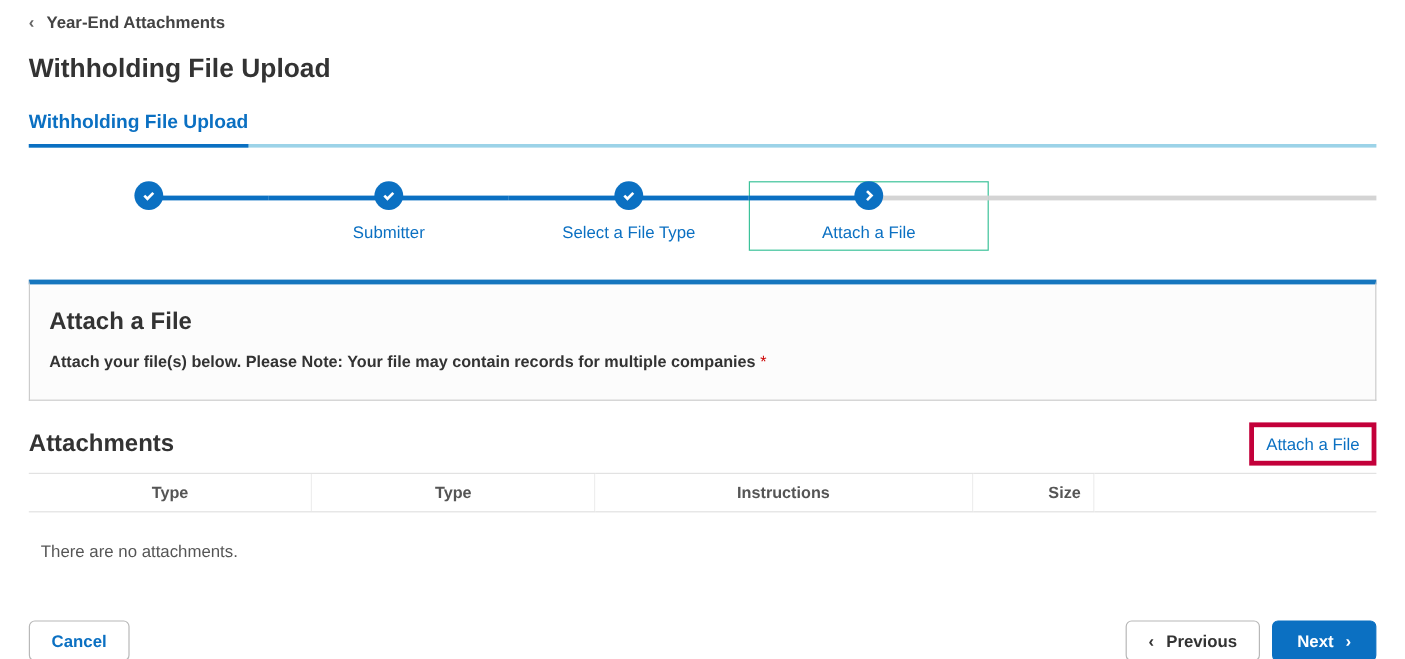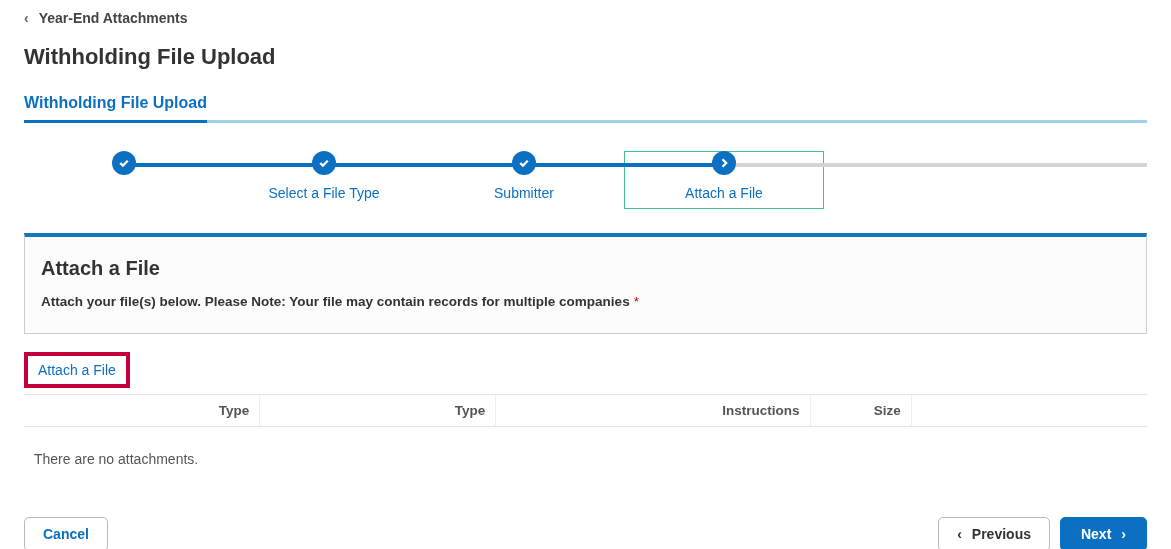--- a/index.html
+++ b/index.html
@@ -31,21 +31,21 @@
   .card { border: 1px solid #ccc; border-top: 4px solid #1676be; padding: 20px 16px 24px 16px; margin-bottom: 18px; background:#fcfcfc; }
   .card h2 { font-size: 20px; font-weight:600; color:#333; margin-bottom:14px; }
   .card .note { font-size: 13.5px; font-weight:700; color:#333; }
   .card .note .ast { color:#c00; font-weight:400; margin-left:4px; vertical-align: top;}
   
   .attachments-head { display:flex; align-items:center; justify-content:space-between; margin-bottom:6px;}
   .attachments-head h2 { font-size:20px; font-weight:600; color:#333;}
   .attach-link { color:#0b70c2; font-size:14px; text-decoration:none; padding:6px 10px; border:4px solid #c3003a; display:inline-block;}
   
   table.att-table { width:100%; border-collapse: collapse; margin-bottom: 8px;}
-  table.att-table th { text-align:right; font-weight:600; font-size:13.5px; color:#555; padding:8px 10px; border-bottom:1px solid #e2e2e2; border-top:1px solid #e2e2e2; }
+  table.att-table th { text-align:center; font-weight:600; font-size:13.5px; color:#555; padding:8px 10px; border-bottom:1px solid #e2e2e2; border-top:1px solid #e2e2e2; }
   table.att-table th.size { text-align:right; }
   table.att-table th + th { border-left: 1px solid #eee; }
   .empty-row { padding: 16px 10px; color:#555; font-size:14px;}
   
   .button-row { display:flex; justify-content:space-between; align-items:center; margin: 34px 0 14px 0;}
   .btn { border:1px solid #b8b8b8; background:#fff; border-radius:5px; font-size:14px; font-weight:600; padding: 8px 18px; cursor:pointer; display:inline-flex; align-items:center; gap:10px;}
   .btn.cancel { color:#0b70c2; }
   .btn.prev { color:#333; margin-right:10px;}
   .btn.prev .ic { color:#333; }
   .btn.next { background:#0b70c2; color:#fff; border-color:#0b70c2; padding:8px 20px;}
@@ -77,30 +77,30 @@
           </svg>
         </span>
     </div>
     <div class="step">
       <div class="line-left"></div><div class="line-right"></div>
       <span class="circle">
           <svg viewBox="0 0 16 16">
             <polyline points="3,8 6.5,11.5 13,5"></polyline>
           </svg>
         </span>
-      <div class="step-label">Select a File Type</div>
+      <div class="step-label">Submitter</div>
     </div>
     <div class="step">
       <div class="line-left"></div><div class="line-right"></div>
       <span class="circle">
           <svg viewBox="0 0 16 16">
             <polyline points="3,8 6.5,11.5 13,5"></polyline>
           </svg>
         </span>
-      <div class="step-label">Submitter</div>
+      <div class="step-label">Select a File Type</div>
     </div>
     <div class="step current current-box">
       <div class="line-left"></div><div class="line-right"></div>
       <span class="circle">
           <svg viewBox="0 0 16 16">
             <polyline points="6,3 11,8 6,13"></polyline>
           </svg>
         </span>
       <div class="step-label">Attach a File</div>
     </div>
@@ -110,20 +110,21 @@
   </div>
 
   <div class="card">
     <h2>Attach a File</h2>
     <div class="note">
       <span>Attach your file(s) below. Please Note: Your file may contain records for multiple companies</span><span class="ast">*</span>
     </div>
   </div>
 
   <div class="attachments-head">
+    <h2>Attachments</h2>
     <a href="#" class="attach-link">Attach a File</a>
   </div>
 
   <table class="att-table">
     <thead>
       <tr>
         <th style="width:21%">Type</th>
         <th style="width:21%">Type</th>
         <th style="width:28%">Instructions</th>
         <th style="width:9%" class="size">Size</th>

